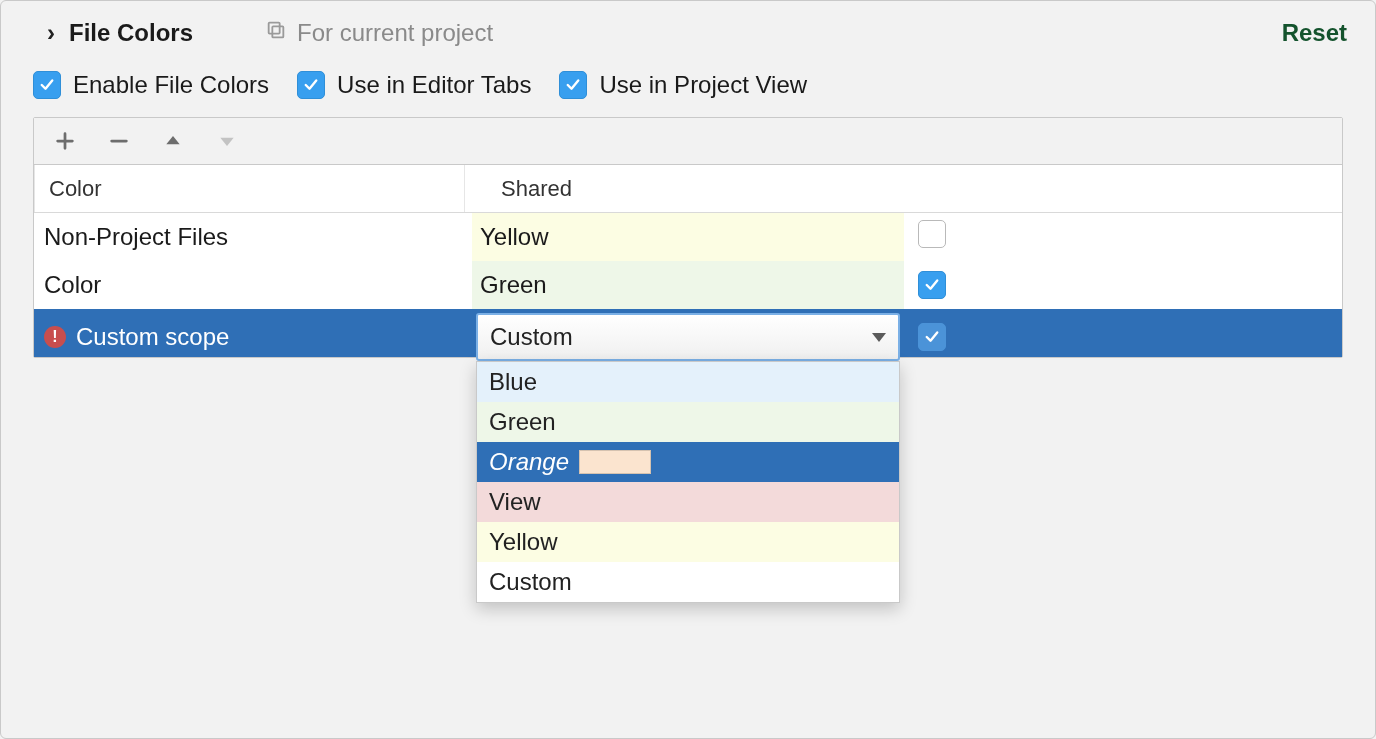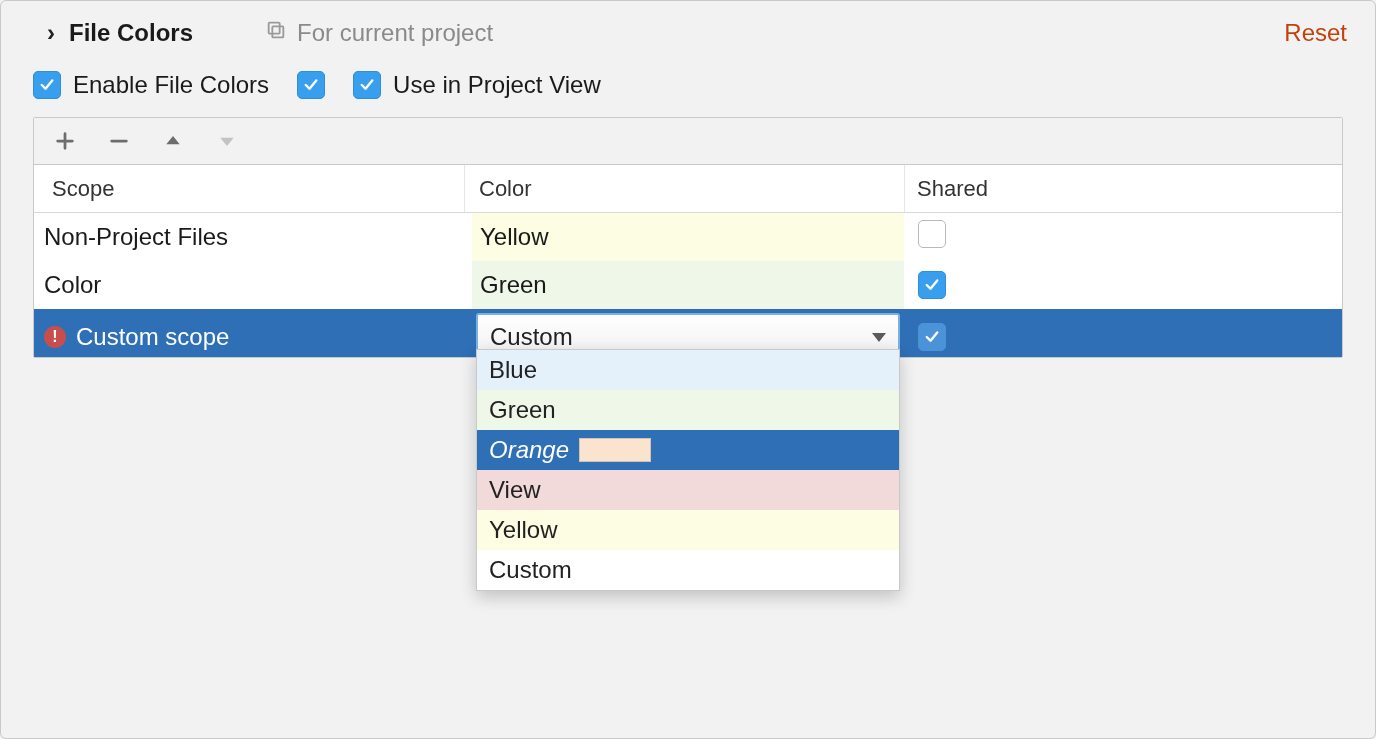--- a/index.html
+++ b/index.html
@@ -25,22 +25,22 @@
   .crumb-current { font-weight: 700; }
   .project-hint {
     display: flex;
     align-items: center;
     margin-left: 72px;
     color: #8a8a8a;
   }
   .project-hint .icon { margin-right: 10px; }
   .spacer { flex: 1; }
   .reset-link {
-    color: #c2410c;
-    font-weight: 400;
+    color: #14532d;
+    font-weight: 700;
     cursor: pointer;
   }
 
   
   .options-row {
     display: flex;
     align-items: flex-start;
     gap: 28px;
     padding: 14px 32px 18px 32px;
   }
@@ -101,21 +101,21 @@
     align-items: center;
   }
   .tbl-head {
     border-bottom: 1px solid #d9d9d9;
     height: 48px;
     color: #333;
     font-size: 22px;
   }
   .tbl-head .cell-scope { padding-left: 18px; }
   .tbl-head .cell-color { padding-left: 14px; border-left: 1px solid #e6e6e6; height:100%; display:flex; align-items:center;}
-  .tbl-head .cell-shared { padding-left: 12px; border-left: 1px solid #e6e6e6; height:100%; display:flex; align-items:center;}
+  .tbl-head .cell-shared { padding-left: 36px; border-left: 1px solid #e6e6e6; height:100%; display:flex; align-items:center;}
 
   .tbl-row { height: 48px; }
   .cell-scope { padding-left: 10px; display: flex; align-items: center; gap: 10px;}
   .cell-color { padding-left: 8px; height: 100%; display:flex; align-items:center;}
   .cell-shared { padding-left: 14px; }
 
   .color-pill {
     width: 100%; height: 100%;
     display: flex; align-items: center;
     padding-left: 8px;
@@ -158,21 +158,21 @@
     width: 0; height: 0;
     border-left: 7px solid transparent;
     border-right: 7px solid transparent;
     border-top: 9px solid #5b5b5b;
   }
 
   
   .popup {
     position: absolute;
     left: 0;
-    top: 36px;
+    top: 48px;
     width: 100%;
     background: #fff;
     border: 1px solid #c9c9c9;
     box-shadow: 0 6px 16px rgba(0,0,0,0.2);
     z-index: 50;
   }
   .popup-item {
     height: 40px;
     display: flex;
     align-items: center;
@@ -217,20 +217,21 @@
         </svg>
     </span>
     <span>Enable File Colors</span>
   </label>
   <label class="opt">
     <span class="chk checked">
       <svg viewBox="0 0 24 24">
           <path d="M5 12l5 5 9-11" stroke="#fff" stroke-width="3.2" fill="none" stroke-linecap="round" stroke-linejoin="round"></path>
         </svg>
     </span>
+    <span>Use in Editor Tabs</span>
   </label>
   <label class="opt">
     <span class="chk checked">
       <svg viewBox="0 0 24 24">
           <path d="M5 12l5 5 9-11" stroke="#fff" stroke-width="3.2" fill="none" stroke-linecap="round" stroke-linejoin="round"></path>
         </svg>
     </span>
     <span>Use in Project View</span>
   </label>
 </div>
@@ -254,21 +255,20 @@
     </span>
     <span class="tool-btn disabled">
       <svg width="20" height="20" viewBox="0 0 24 24">
           <path d="M4 8 L12 18 L20 8 Z" fill="#c3c3c3"></path>
         </svg>
     </span>
   </div>
 
   <div class="tbl">
     <div class="tbl-head">
-      <div class="cell-scope">Scope</div>
       <div class="cell-color">Color</div>
       <div class="cell-shared">Shared</div>
     </div>
 
     <div class="tbl-body">
 
       <div class="tbl-row">
         <div class="cell-scope">Non-Project Files</div>
         <div class="cell-color">
           <div class="color-pill bg-yellow">Yellow</div>

